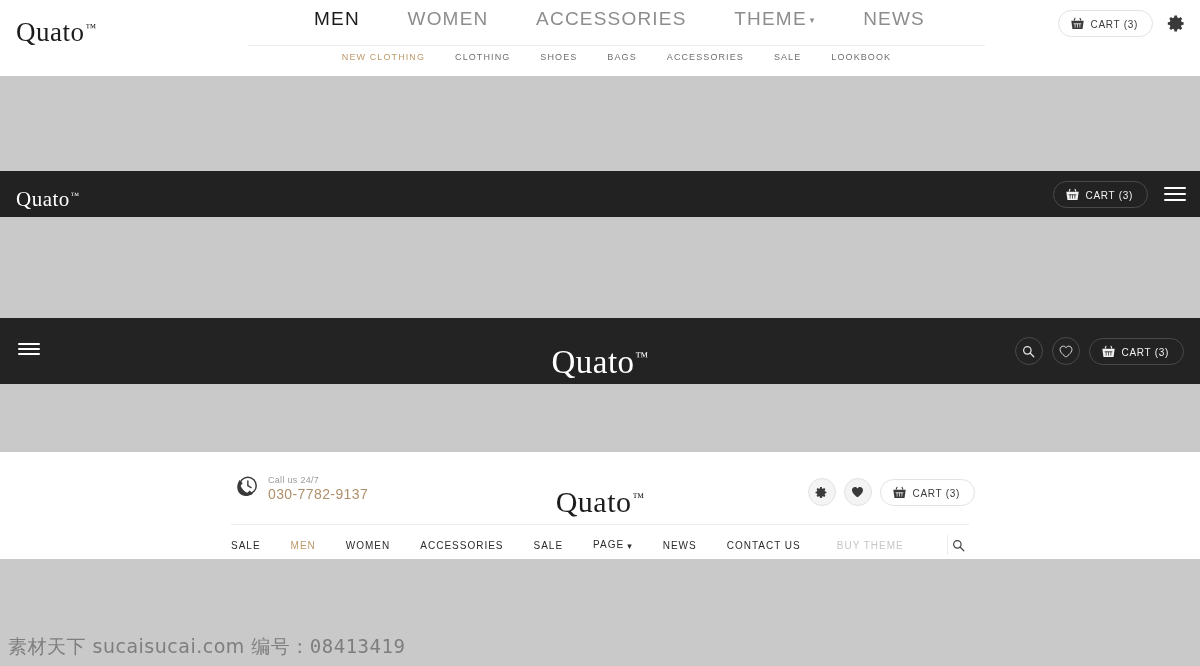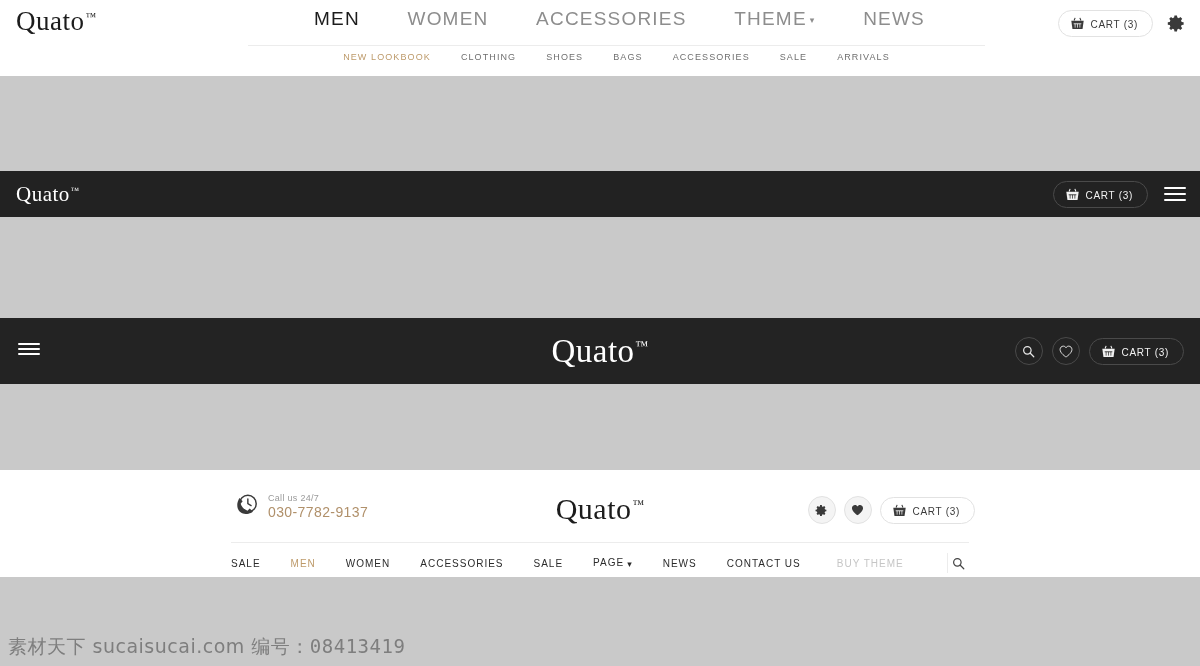--- a/index.html
+++ b/index.html
@@ -11,20 +11,21 @@
   }
   .page { position: relative; width: 1200px; height: 666px; }
 
   
   .logo-serif {
     font-family: "Liberation Serif", serif;
     font-weight: 400;
     letter-spacing: .5px;
     white-space: nowrap;
     display: inline-block;
+    margin-top: 11px;
   }
   .logo-serif .tm {
     font-size: .40em;
     vertical-align: super;
     letter-spacing: 0;
     margin-left: 1px;
   }
 
   .spacer { background: #c9c9c9; width: 1200px; }
 
@@ -115,21 +116,21 @@
   .h3-logo {
     position: absolute; left: 0; right: 0; top: 50%;
     transform: translateY(-50%);
     text-align: center; font-size: 33px; color: #fff;
   }
   .h3-right { display: flex; align-items: center; gap: 9px; position: relative; z-index: 2; }
   .burger-wrap { position: relative; z-index: 2; }
 
   
   .h4 {
-    position: absolute; top: 470px; left: 0; width: 1200px; height: 107px;
+    position: absolute; top: 452px; left: 0; width: 1200px; height: 107px;
     background: #ffffff;
   }
   .h4-phone {
     position: absolute; left: 233px; top: 22px;
     display: flex; align-items: center; gap: 9px;
   }
   .phone-icon { width: 26px; height: 26px; display: block; }
   .phone-label { font-size: 9px; color: #9a9a9a; letter-spacing: .3px; line-height: 12px; }
   .phone-number { font-size: 14px; color: #b0906a; letter-spacing: .4px; line-height: 16px; }
   .h4-logo {
@@ -192,27 +193,27 @@
       <a href="#" class="active"><span>MEN</span></a>
       <a href="#"><span>WOMEN</span></a>
       <a href="#"><span>ACCESSORIES</span></a>
       <a href="#"><span>THEME</span><span class="caret">▾</span></a>
       <a href="#"><span>NEWS</span></a>
     </nav>
 
     <div class="h1-divider"></div>
 
     <div class="h1-sub">
-      <a href="#" class="active">NEW LOOKBOOK</a>
+      <a href="#" class="active">NEW CLOTHING</a>
       <a href="#">CLOTHING</a>
       <a href="#">SHOES</a>
       <a href="#">BAGS</a>
       <a href="#">ACCESSORIES</a>
       <a href="#">SALE</a>
-      <a href="#">ARRIVALS</a>
+      <a href="#">LOOKBOOK</a>
     </div>
 
     <div class="h1-right">
       <div class="cart-pill">
         <svg class="icon-basket" viewBox="0 0 24 22">
           <path d="M8 1.5 L6.2 6 M16 1.5 L17.8 6" stroke="#3a3a3a" stroke-width="1.8" fill="none"></path>
           <path d="M1.5 6.5 H22.5 L20.5 20.5 H3.5 Z" fill="#3a3a3a"></path>
           <path d="M5.5 11.5 H18.5" stroke="#ffffff" stroke-width="1.4"></path>
           <path d="M8 11.5 V18 M12 11.5 V18 M16 11.5 V18" stroke="#ffffff" stroke-width="1.2"></path>
         </svg>

